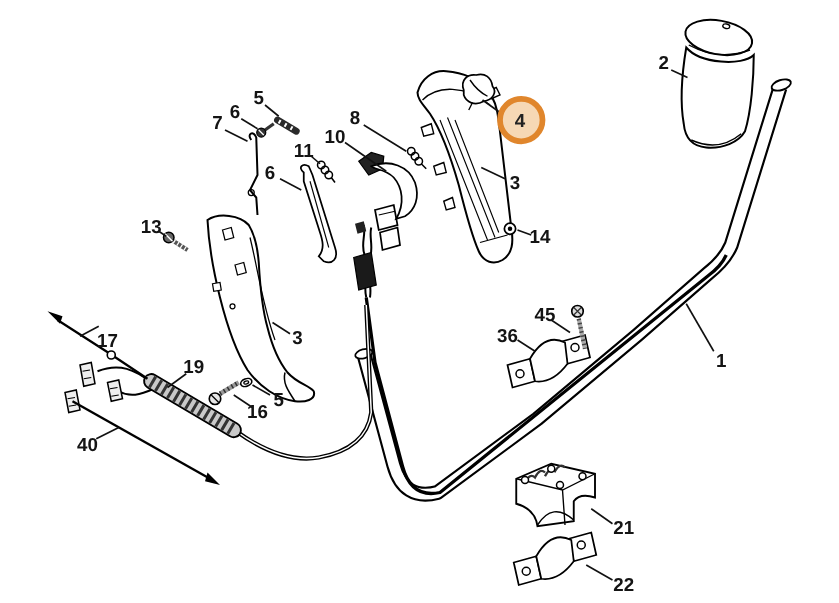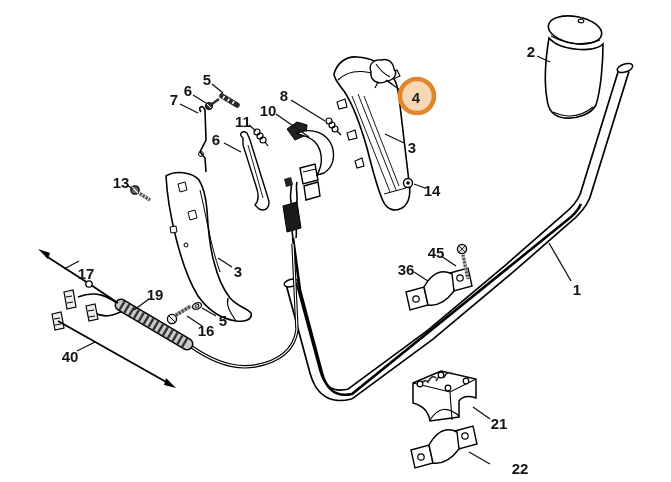--- a/index.html
+++ b/index.html
@@ -246,17 +246,17 @@
   <div class="callout" style="left:216px;top:139px">6</div>
   <div class="callout" style="left:121px;top:182px">13</div>
   <div class="callout" style="left:432px;top:190px">14</div>
   <div class="callout" style="left:238px;top:271px">3</div>
   <div class="callout" style="left:206px;top:330px">16</div>
   <div class="callout" style="left:223px;top:320px">5</div>
   <div class="callout" style="left:86px;top:273px">17</div>
   <div class="callout" style="left:155px;top:294px">19</div>
   <div class="callout" style="left:70px;top:356px">40</div>
   <div class="callout" style="left:499px;top:423px">21</div>
-  <div class="callout" style="left:520px;top:468px">22</div>
+  <div class="callout" style="left:499px;top:468px">22</div>
   <div class="callout" style="left:406px;top:269px">36</div>
   <div class="callout" style="left:436px;top:252px">45</div>
 
 </div>
 
 </body></html>

